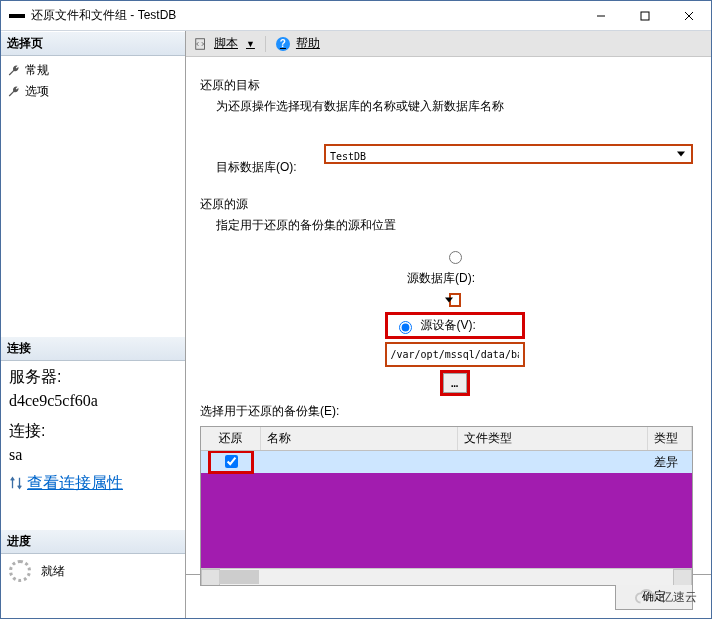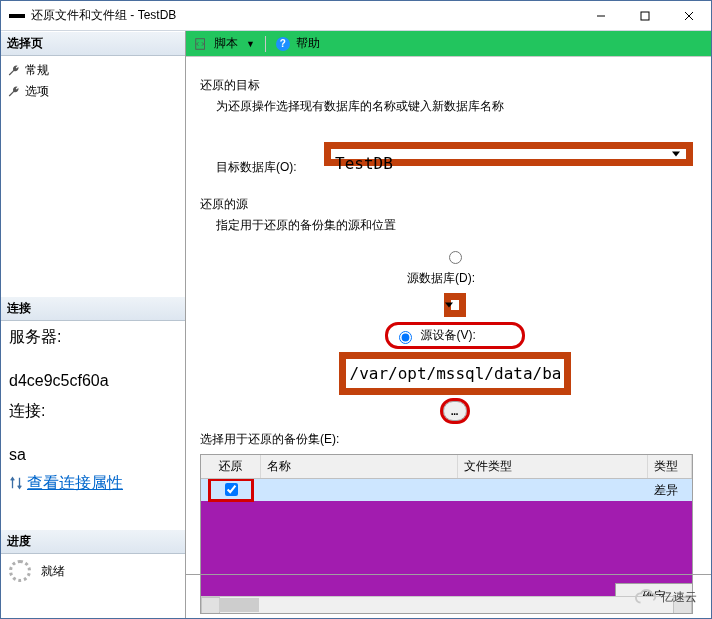--- a/index.html
+++ b/index.html
@@ -11,44 +11,44 @@
   .win-controls { display: flex; height: 100%; }
   .win-btn { width: 44px; display: flex; align-items: center; justify-content: center; cursor: pointer; font-family: Arial, sans-serif;}
   .body-area { flex: 1; display: flex; min-height: 0; }
   .sidebar { width: 185px; border-right: 1px solid #a0a0a0; display: flex; flex-direction: column; background: #fff; }
   .side-section-header { background: linear-gradient(#eef3f8, #dde6f0); border-top: 1px solid #fff; border-bottom: 1px solid #b8c4d0; padding: 3px 6px; font-weight: bold; }
   .side-items { padding: 4px 2px; }
   .side-item { display: flex; align-items: center; padding: 2px 4px; gap: 4px; cursor: pointer; }
   .wrench { width: 14px; height: 14px; display: inline-block; }
   .side-flex { flex: 1; }
   .side-conn { padding: 4px 8px; font-size: 16px; line-height: 1.5; }
-  .side-conn .mono { font-family: Liberation Sans, sans-serif; margin-top: 20px; }
+  .side-conn .mono { font-family: Liberation Serif, serif; }
   .link { color: #0066cc; text-decoration: underline; cursor: pointer; }
   .conn-prop { display: flex; align-items: center; gap: 4px; margin-top: 4px; }
   .progress-circle { width: 22px; height: 22px; border: 3px dotted #b0b0b0; border-radius: 50%; display: inline-block; }
   .progress-row { display: flex; align-items: center; gap: 10px; padding: 6px 8px; }
   .main { flex: 1; display: flex; flex-direction: column; min-width: 0;}
-  .toolbar { height: 26px; border-bottom: 1px solid #c8c8c8; display: flex; align-items: center; padding: 0 8px; gap: 6px; background: #22c55e; }
+  .toolbar { height: 26px; border-bottom: 1px solid #c8c8c8; display: flex; align-items: center; padding: 0 8px; gap: 6px; background: #e5e5e5; text-decoration: underline; }
   .tb-icon svg { width: 14px; height: 14px; display: block; }
   .tb-sep { width: 1px; height: 16px; background: #c8c8c8; margin: 0 4px; }
   .help-icon { width: 14px; height: 14px; border-radius: 50%; background: #1e90ff; color: #fff; display: flex; align-items: center; justify-content: center; font-size: 10px; font-weight: bold; }
   .content { padding: 14px 18px 14px 14px; flex: 1; display: flex; flex-direction: column; min-height: 0;}
   .section-title { margin: 6px 0 4px; }
   .section-desc { margin: 0 0 10px 16px; }
   .form-row { display: flex; align-items: center; margin: 6px 0 6px 16px; gap: 8px; }
   .form-label { width: 100px; margin-top: 28px; }
-  .txt { flex: 1; border: 7px solid #c2410c; padding: 5px 4px; font-family: Consolas, monospace; font-size: 16px; background: #fff; height: 20px;}
+  .txt { flex: 1; border: 2px solid #c2410c; padding: 5px 4px; font-family: Consolas, monospace; font-size: 10px; background: #fff; height: 20px;}
   .combo { position: relative; }
   .combo::after { content: ""; position: absolute; right: 6px; top: 50%; width: 0; height: 0; border-left: 4px solid transparent; border-right: 4px solid transparent; border-top: 5px solid #000; transform: translateY(-50%); pointer-events: none; }
   .radio-row { display: flex; align-items: center; margin: 4px 0 4px 16px; gap: 6px; flex-direction: column; }
   .radio { width: 13px; height: 13px; }
   .radio-row label { width: 95px; }
   .radio-row .txt { flex: 1; }
   .dots-btn { width: 24px; height: 20px; background: #efefef; border: 1px solid #a0a0a0; display: flex; align-items: center; justify-content: center; cursor: pointer; font-family: monospace;}
-  .highlight-red { outline: 3px solid #d40000; border-radius: 10px; }
+  .highlight-red { outline: 3px solid #d40000; }
   .table-container { flex: 1; border: 1px solid #a0a0a0; margin-top: 4px; display: flex; flex-direction: column; min-height: 160px; overflow: hidden; }
   .thead { display: flex; background: #f0f0f0; border-bottom: 1px solid #c0c0c0; }
   .th, .td { padding: 3px 6px; border-right: 1px solid #d8d8d8; white-space: nowrap; overflow: hidden; }
   .col-restore { width: 60px; text-align: center; }
   .col-name { flex: 1; }
   .col-filetype { width: 190px; }
   .col-type { width: 44px; }
   .tbody { flex: 1; overflow: auto; background: #a21caf; }
   .trow { display: flex; height: 22px; align-items: center; }
   .trow.sel { background: #cde6ff; }

